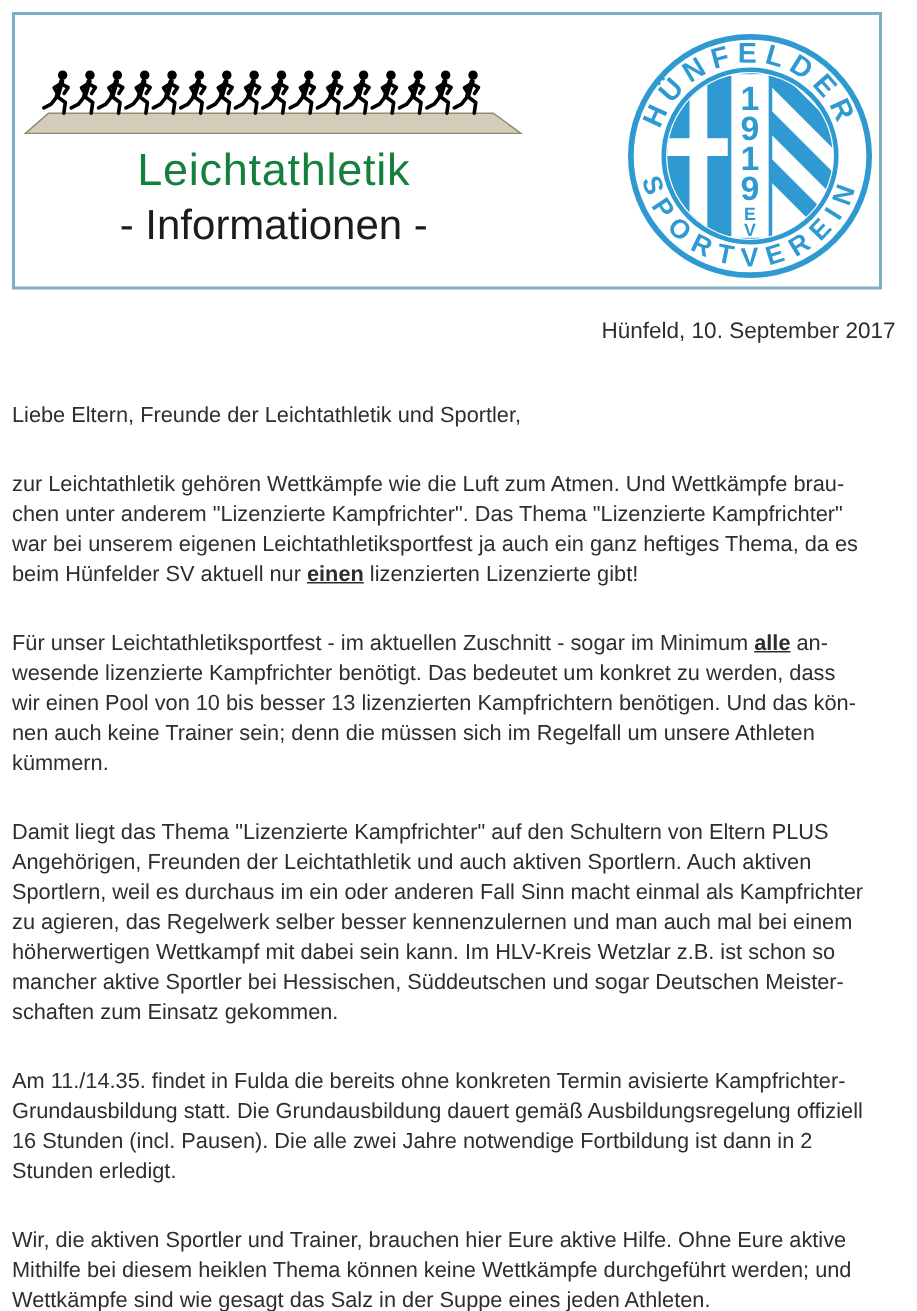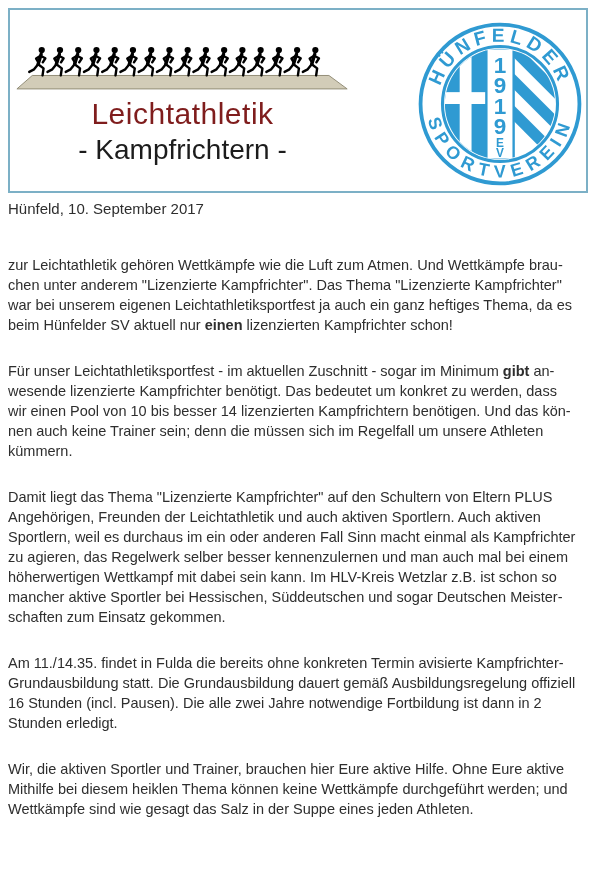--- a/index.html
+++ b/index.html
@@ -13,40 +13,40 @@
   
   .header-box{
     position:relative; width:576px; height:181px;
     border:2px solid #7cb0c6; background:#ffffff;
   }
   .header-left{
     position:absolute; left:0; top:10px; width:345px; text-align:center;
   }
   .banner-svg{ display:block; margin:12px auto 0; width:336px; height:62px; }
   .title{
-    font-size:30px; line-height:33px; color:#7f1d1d; margin-top:3px;
+    font-size:30px; line-height:33px; color:#15803d; margin-top:3px;
     letter-spacing:0.5px;
   }
   .subtitle{
     font-size:28px; line-height:31px; color:#1c1c1c; margin-top:4px;
   }
   .logo-svg{ position:absolute; right:3px; top:11px; width:166px; height:166px; }
 
   
   .date-line{
-    width:589px; margin-top:6px; 
+    width:589px; margin-top:18px; text-align:right;
     font-size:15px; line-height:20px; color:#2e2e2e;
   }
   .letter-body{
     margin-top:36px; width:601px;
     font-size:14.5px; line-height:20px;
   }
   .para{ margin:26px 0 0 0; white-space:pre-line; }
   .para.first{ margin-top:0; }
-  .para b{ font-weight:bold; }
+  .para b{ font-weight:bold;text-decoration:underline; }
 </style>
 </head>
 <body>
 
 <div class="page">
 
   <div class="header-box">
 
     <div class="header-left">
 
@@ -74,21 +74,21 @@
         <use href="#runner" transform="translate(185,14) scale(1.05)"></use>
         <use href="#runner" transform="translate(204,14) scale(1.05)"></use>
         <use href="#runner" transform="translate(223,14) scale(1.05)"></use>
         <use href="#runner" transform="translate(242,14) scale(1.05)"></use>
         <use href="#runner" transform="translate(261,14) scale(1.05)"></use>
         <use href="#runner" transform="translate(280,14) scale(1.05)"></use>
         <use href="#runner" transform="translate(299,14) scale(1.05)"></use>
       </svg>
 
       <div class="title">Leichtathletik</div>
-      <div class="subtitle">- Kampfrichtern -</div>
+      <div class="subtitle">- Informationen -</div>
     </div>
 
     <svg class="logo-svg" viewBox="-70 -70 140 140">
       <defs>
         <clipPath id="innerClip">
             <circle cx="0" cy="0" r="46.5"></circle>
           </clipPath>
         <clipPath id="rightClip">
             <rect x="11.5" y="-47" width="36" height="94"></rect>
           </clipPath>
@@ -136,29 +136,30 @@
           <textPath href="#arcBottom" startOffset="50%" text-anchor="middle">SPORTVEREIN</textPath>
         </text>
       </g>
     </svg>
   </div>
 
   <div class="date-line">Hünfeld, 10. September 2017</div>
 
   <div class="letter-body">
 
+    <p class="para first">Liebe Eltern, Freunde der Leichtathletik und Sportler,</p>
 
     <p class="para"><span>zur Leichtathletik gehören Wettkämpfe wie die Luft zum Atmen. Und Wettkämpfe brau-
 chen unter anderem "Lizenzierte Kampfrichter". Das Thema "Lizenzierte Kampfrichter"
 war bei unserem eigenen Leichtathletiksportfest ja auch ein ganz heftiges Thema, da es
-beim Hünfelder SV aktuell nur </span><b>einen</b><span> lizenzierten Kampfrichter schon!</span></p>
+beim Hünfelder SV aktuell nur </span><b>einen</b><span> lizenzierten Lizenzierte gibt!</span></p>
 
-    <p class="para"><span>Für unser Leichtathletiksportfest - im aktuellen Zuschnitt - sogar im Minimum </span><b>gibt</b><span> an-
+    <p class="para"><span>Für unser Leichtathletiksportfest - im aktuellen Zuschnitt - sogar im Minimum </span><b>alle</b><span> an-
 wesende lizenzierte Kampfrichter benötigt. Das bedeutet um konkret zu werden, dass
-wir einen Pool von 10 bis besser 14 lizenzierten Kampfrichtern benötigen. Und das kön-
+wir einen Pool von 10 bis besser 13 lizenzierten Kampfrichtern benötigen. Und das kön-
 nen auch keine Trainer sein; denn die müssen sich im Regelfall um unsere Athleten
 kümmern.</span></p>
 
     <p class="para">Damit liegt das Thema "Lizenzierte Kampfrichter" auf den Schultern von Eltern PLUS
 Angehörigen, Freunden der Leichtathletik und auch aktiven Sportlern. Auch aktiven
 Sportlern, weil es durchaus im ein oder anderen Fall Sinn macht einmal als Kampfrichter
 zu agieren, das Regelwerk selber besser kennenzulernen und man auch mal bei einem
 höherwertigen Wettkampf mit dabei sein kann. Im HLV-Kreis Wetzlar z.B. ist schon so
 mancher aktive Sportler bei Hessischen, Süddeutschen und sogar Deutschen Meister-
 schaften zum Einsatz gekommen.</p>

